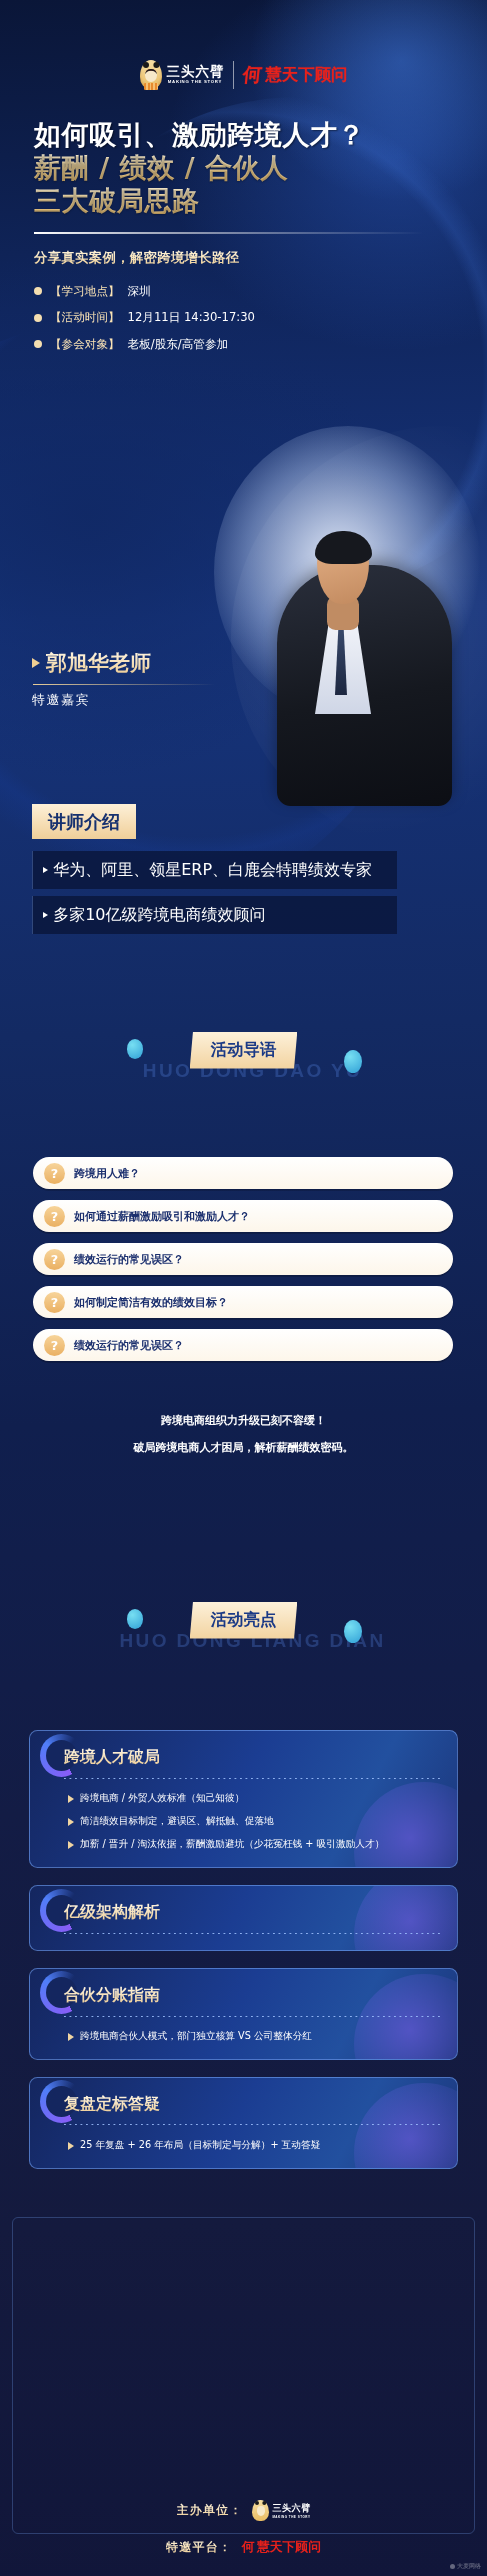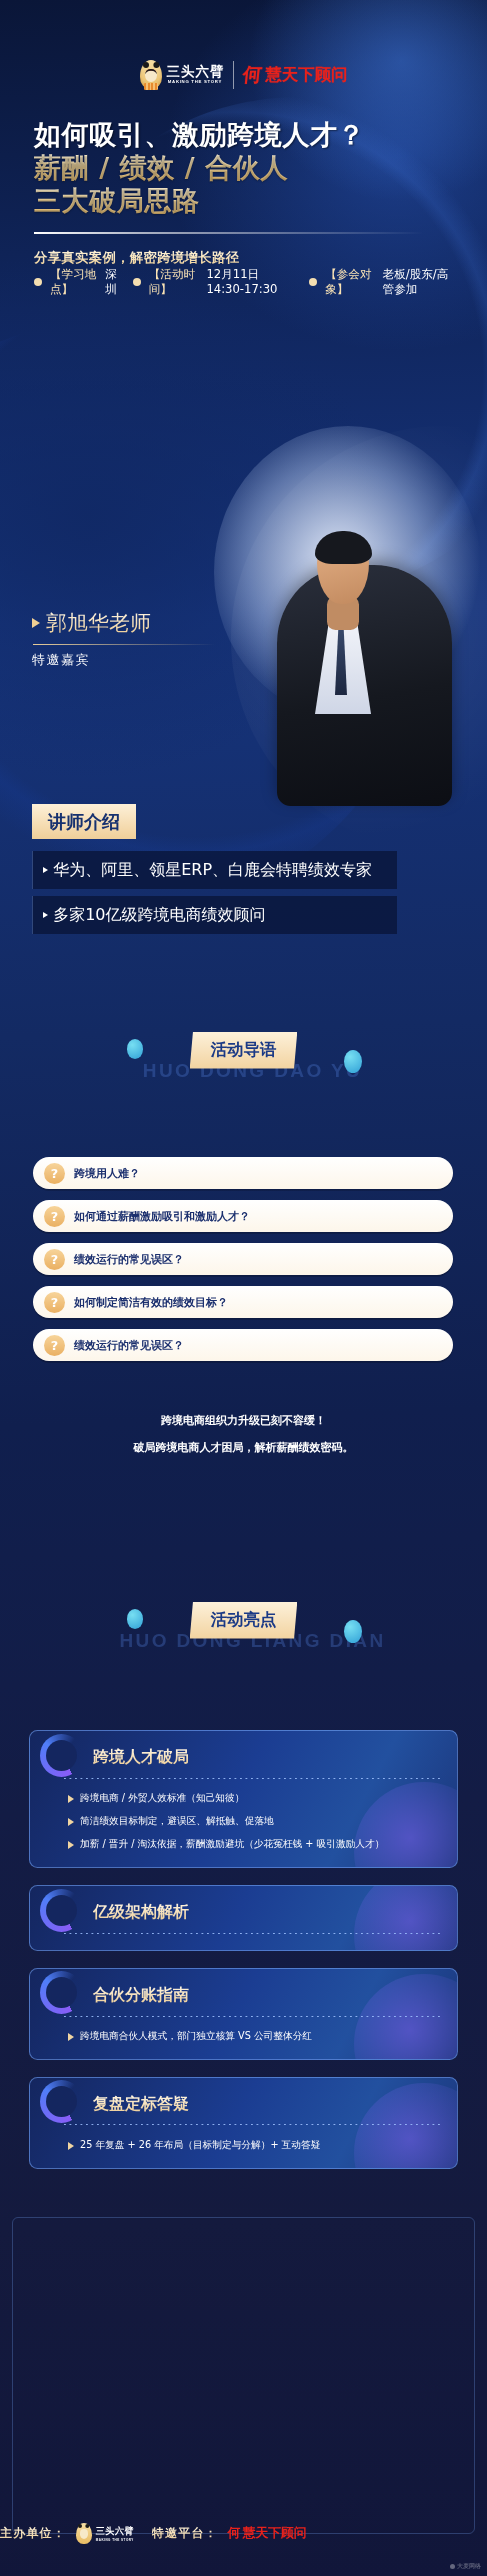--- a/index.html
+++ b/index.html
@@ -59,21 +59,21 @@
     font-family:"DejaVu Sans",sans-serif; line-height:1.22;
     background:linear-gradient(180deg,#fdf0d0 8%,#f3d69a 48%,#e3b86a 100%);
     -webkit-background-clip:text; background-clip:text; color:transparent;
     text-shadow:0 1.2px 1.8px rgba(0,0,0,.28); }
   .rule { width:390px; height:1.8px; margin-top:14.6px;
     background:linear-gradient(90deg,#ffffff 0%,rgba(255,255,255,.65) 28%,rgba(255,255,255,0) 100%); }
   .subtitle { margin-top:14.6px; font-size:13.4px; font-weight:700; letter-spacing:0.3px;
     font-family:"DejaVu Sans",sans-serif;
     background:linear-gradient(180deg,#fff6e0,#efcf93);
     -webkit-background-clip:text; background-clip:text; color:transparent; }
-  .info { display:flex; flex-direction:row; gap:11.6px; }
+  .info { margin-top:17px; display:flex; flex-direction:column; gap:11.6px; }
   .info-row { display:flex; align-items:center; gap:8px; font-size:11.6px; color:#ffffff;
     font-family:"DejaVu Sans",sans-serif; }
   .dot { width:8px; height:8px; border-radius:50%; background:#f4deb0; flex:none; }
   .info-k { color:#fae3b5; }
   .info-v { color:#ffffff; }
 
   
   .speaker-photo { position:absolute; right:11px; top:463px; width:227px; height:341px; z-index:4; }
   .sp-halo { position:absolute; right:-6px; top:-37px; width:268px; height:292px;
     background:radial-gradient(ellipse at 46% 46%, rgba(235,242,255,.92) 0%, rgba(200,220,255,.42) 44%, rgba(120,160,235,0) 70%);
@@ -86,24 +86,24 @@
   .sp-tie { position:absolute; left:86px; top:160px; width:12px; height:72px;
     background:linear-gradient(180deg,#3a4b6e,#1d2740); clip-path:polygon(30% 0,70% 0,100% 100%,0 100%); }
   .sp-neck { position:absolute; left:78px; top:133px; width:32px; height:34px; background:#c08c63; border-radius:8.5px; }
   .sp-head { position:absolute; left:68px; top:73px; width:52px; height:68px;
     background:linear-gradient(165deg,#e5b187,#c28a5f); border-radius:44% 44% 46% 46%/40% 40% 60% 60%; }
   .sp-hair { position:absolute; left:66px; top:68px; width:57px; height:33px;
     background:#16181e; border-radius:48% 48% 30% 30%/70% 70% 30% 30%; }
 
   
   .name-block { position:absolute; left:32px; top:609px; width:201px; z-index:7; }
-  .sp-name { display:flex; align-items:center; gap:6px; font-size:21px; font-weight:400;
+  .sp-name { display:flex; align-items:center; gap:6px; font-size:21px; font-weight:700;
     font-family:"DejaVu Sans",sans-serif;
     background:linear-gradient(180deg,#fff8e8,#ecc98e);
-    -webkit-background-clip:text; background-clip:text; color:transparent; }
+    -webkit-background-clip:text; background-clip:text; color:transparent;margin-top:40px; }
   .tri { width:0; height:0; border-left:8.5px solid #f0cf93; border-top:5.5px solid transparent;
     border-bottom:5.5px solid transparent; flex:none; }
   .name-rule { width:182px; height:1.2px; margin:6.7px 0 0 1.2px;
     background:linear-gradient(90deg,#e7cd99,rgba(231,205,153,0)); }
   .sp-role { margin-top:7.3px; font-size:12.8px; color:#ffffff; letter-spacing:1.8px;
     font-family:"DejaVu Sans",sans-serif; }
 
   .intro { position:absolute; left:32px; top:804px; width:365px; z-index:7; }
   .tag-gold { display:inline-block; padding:5.5px 16px; font-size:18px; font-weight:700;
     color:#16316f; font-family:"DejaVu Sans",sans-serif;
@@ -146,42 +146,42 @@
   .para b { color:#ffd98f; font-weight:900; }
 
   
   .cards { position:absolute; left:29px; top:1730px; width:429px;
     display:flex; flex-direction:column; gap:17px; z-index:7; }
   .card { position:relative; border:0.6px solid rgba(120,168,250,.55); border-radius:8.5px;
     padding:16px 16px 16px 18px; overflow:hidden;
     background:linear-gradient(118deg,#14265f 0%,#1b3d92 48%,#22509f 74%,#1b357a 100%); }
   .card::after { content:""; position:absolute; right:-37px; bottom:-55px; width:140px; height:140px;
     border-radius:50%; background:radial-gradient(circle at 40% 40%, rgba(124,98,240,.55), rgba(70,60,190,0) 70%); }
-  .card-head { display:flex; align-items:center; gap:0; position:relative; z-index:2;padding-left:29px; }
+  .card-head { display:flex; align-items:center; gap:0; position:relative; z-index:2; }
   .ring { position:absolute; left:-8.5px; top:-13.4px; width:43px; height:43px; border-radius:50%;
     border:6.7px solid transparent;
     background:linear-gradient(#14265f,#14265f) padding-box,
                conic-gradient(from 150deg,#8a5cf6 0deg,#4f7ef8 160deg,rgba(79,126,248,0) 250deg) border-box;
     -webkit-mask:none; }
   .card-title { position:relative; z-index:3; margin-left:16px; font-size:16px; font-weight:900;
     font-family:"DejaVu Sans",sans-serif;
     background:linear-gradient(180deg,#fff7e6,#ebc98f);
     -webkit-background-clip:text; background-clip:text; color:transparent; }
   .dots { margin:9.7px 0 0 16px; height:1.2px; position:relative; z-index:2;
     background-image:linear-gradient(90deg,rgba(160,195,255,.85) 40%,rgba(255,255,255,0) 0);
     background-size:5.5px 1.2px; background-repeat:repeat-x; }
   .card-list { margin-top:11px; display:flex; flex-direction:column; gap:8px; position:relative; z-index:2; }
   .card-li { display:flex; gap:6px; align-items:center;
     font-size:9.7px; line-height:1.55; color:#ffffff; font-family:"DejaVu Sans",sans-serif;padding-left:20px; }
   .tri-gold { width:0; height:0; border-left:6px solid #f0d5a2; border-top:4.3px solid transparent;
     border-bottom:4.3px solid transparent; flex:none; margin-top:3.7px; }
 
   
-  .footer { position:absolute; left:0; bottom:32px; width:100%; z-index:7;
-    display:flex; flex-direction:row; align-items:center; gap:18px; }
+  .footer { position:absolute; left:0; bottom:20px; width:100%; z-index:7;
+    display:flex; flex-direction:column; align-items:center; gap:18px; }
   .f-row { display:flex; align-items:center; gap:9.7px; }
   .f-label { font-size:12px; font-weight:900; letter-spacing:1.2px;
     font-family:"DejaVu Sans",sans-serif;
     background:linear-gradient(180deg,#fff5dd,#eccb92);
     -webkit-background-clip:text; background-clip:text; color:transparent; }
   .f-logo-a { display:flex; align-items:center; gap:3.7px; }
   .f-mask { width:16.4px; height:21px; border-radius:50% 50% 46% 46%/58% 58% 42% 42%;
     background:linear-gradient(#f7dfa4,#e9bc63); position:relative; flex:none; }
   .f-mask::before { content:""; position:absolute; left:2.4px; top:1.2px; width:4.3px; height:4.3px;
     border-radius:50%; background:#1a1a1a; box-shadow:7.3px 0 0 #1a1a1a; }

